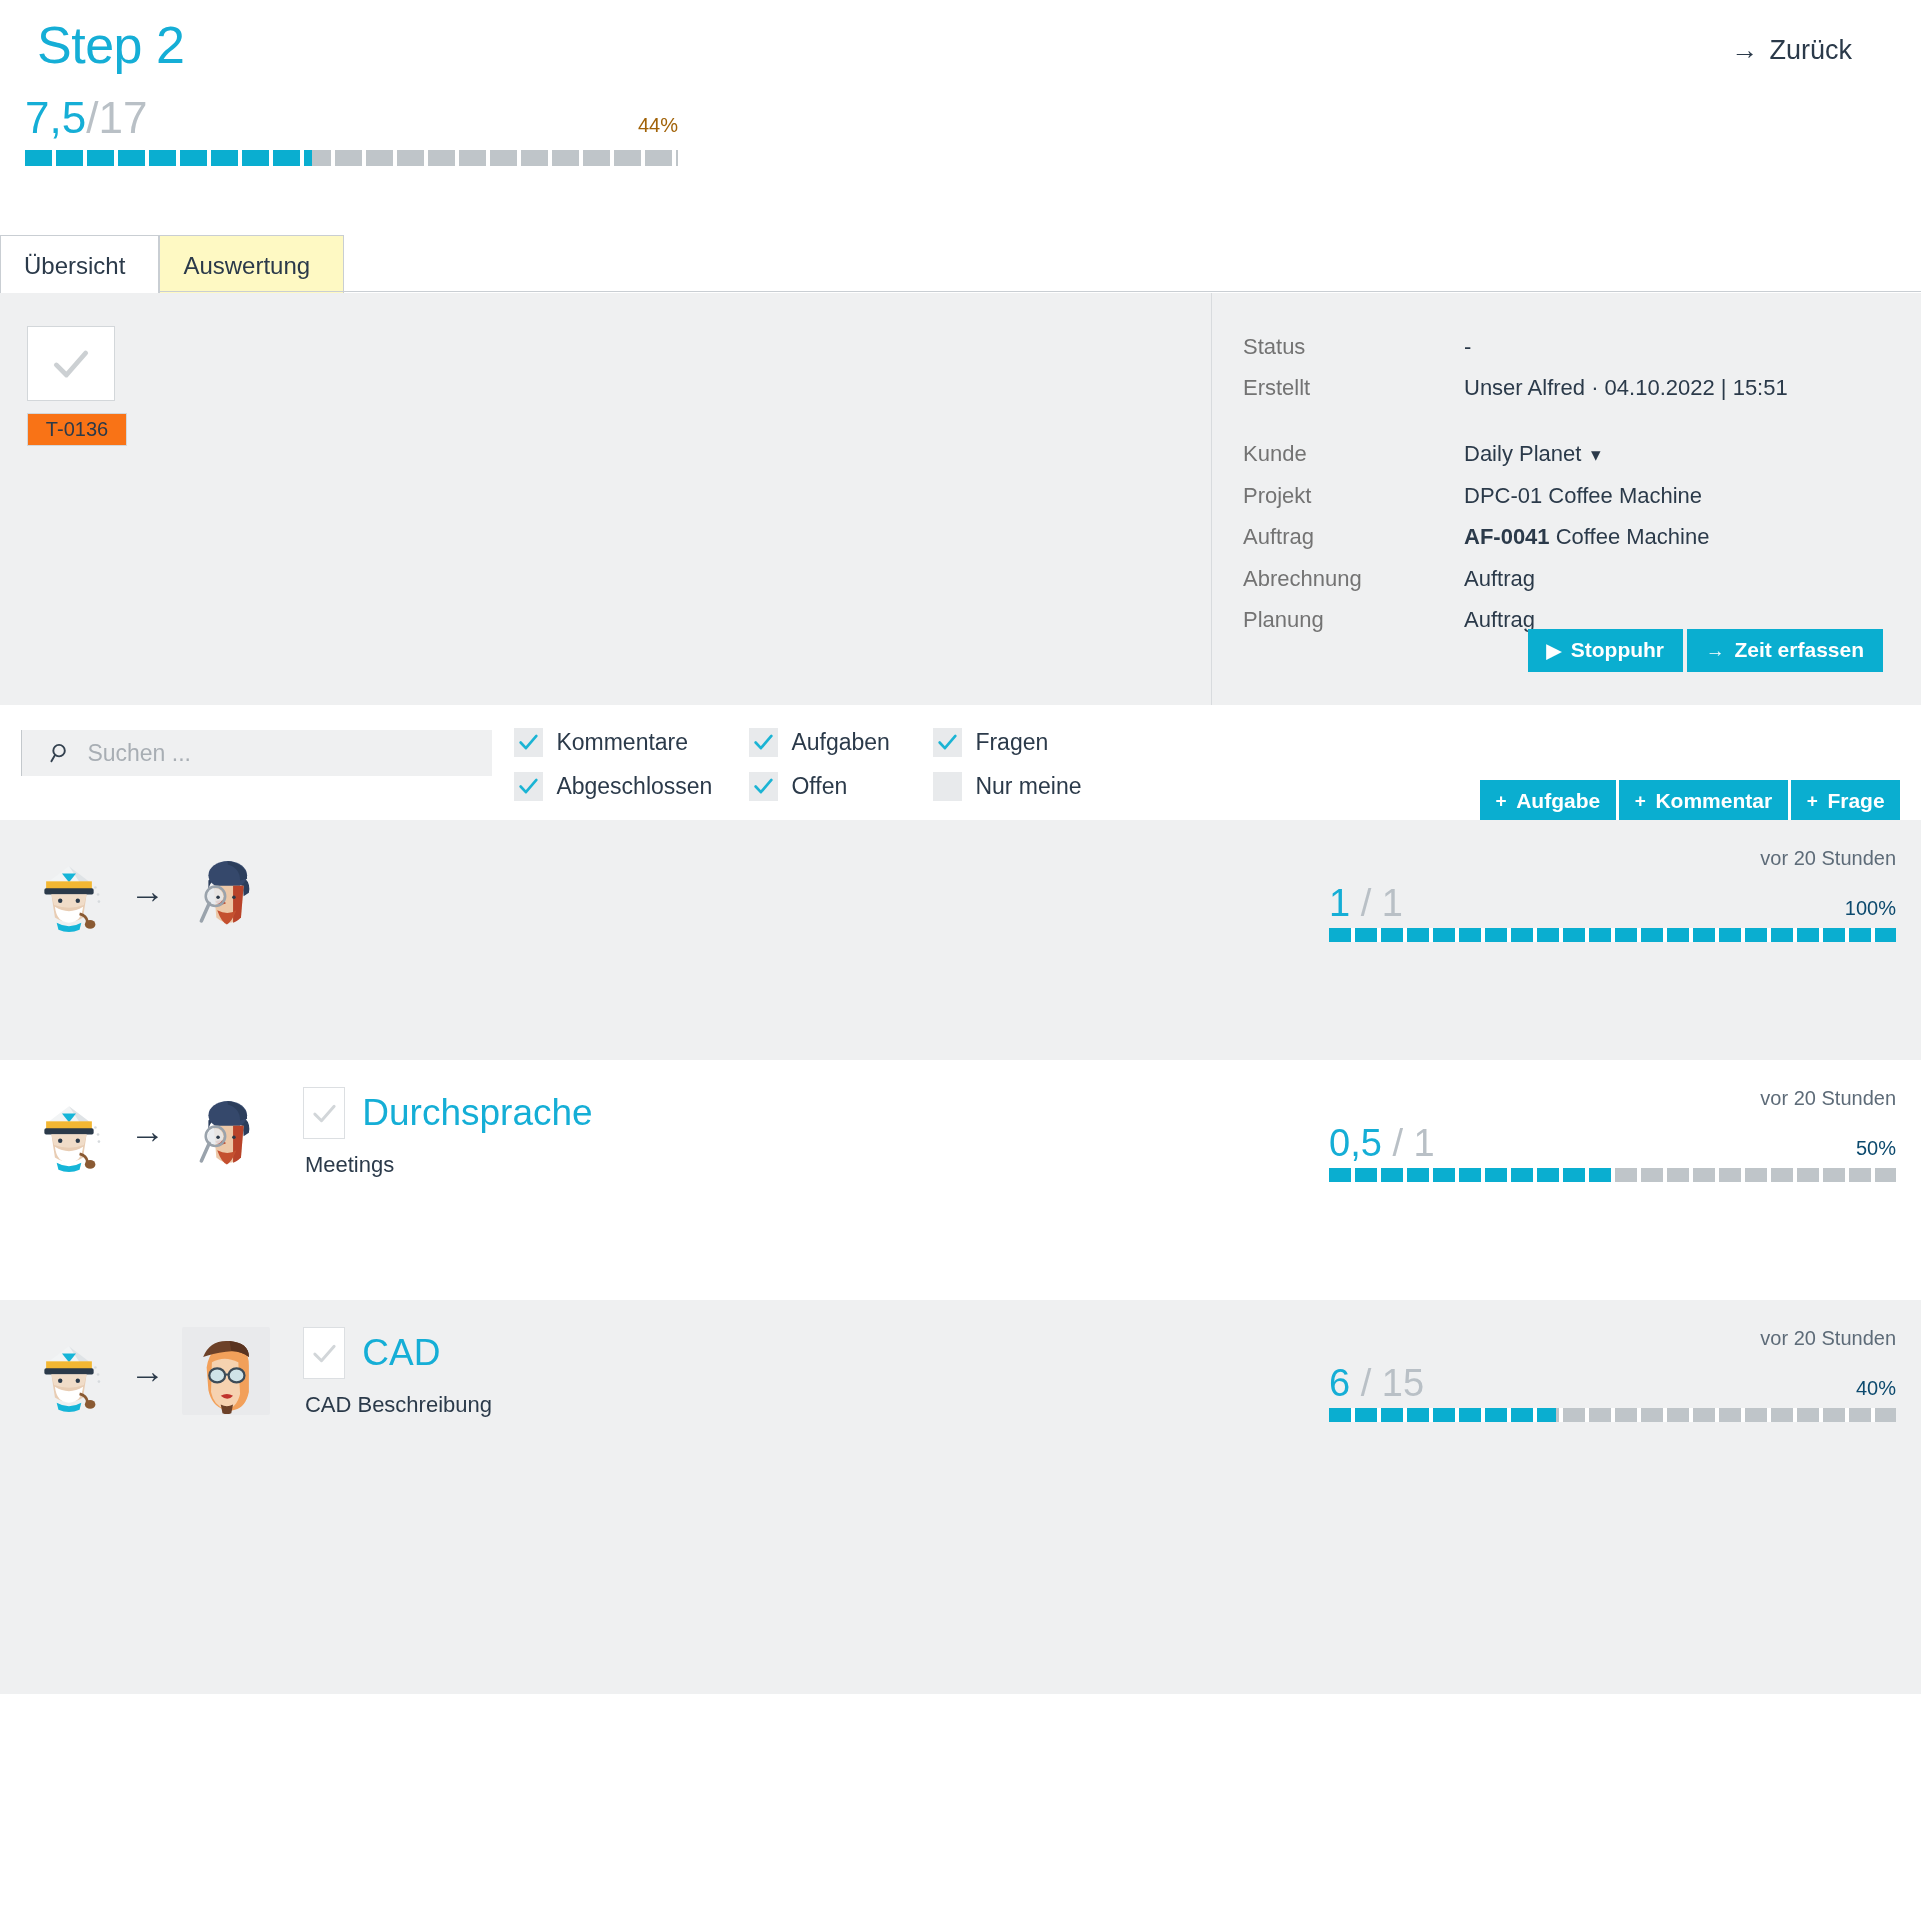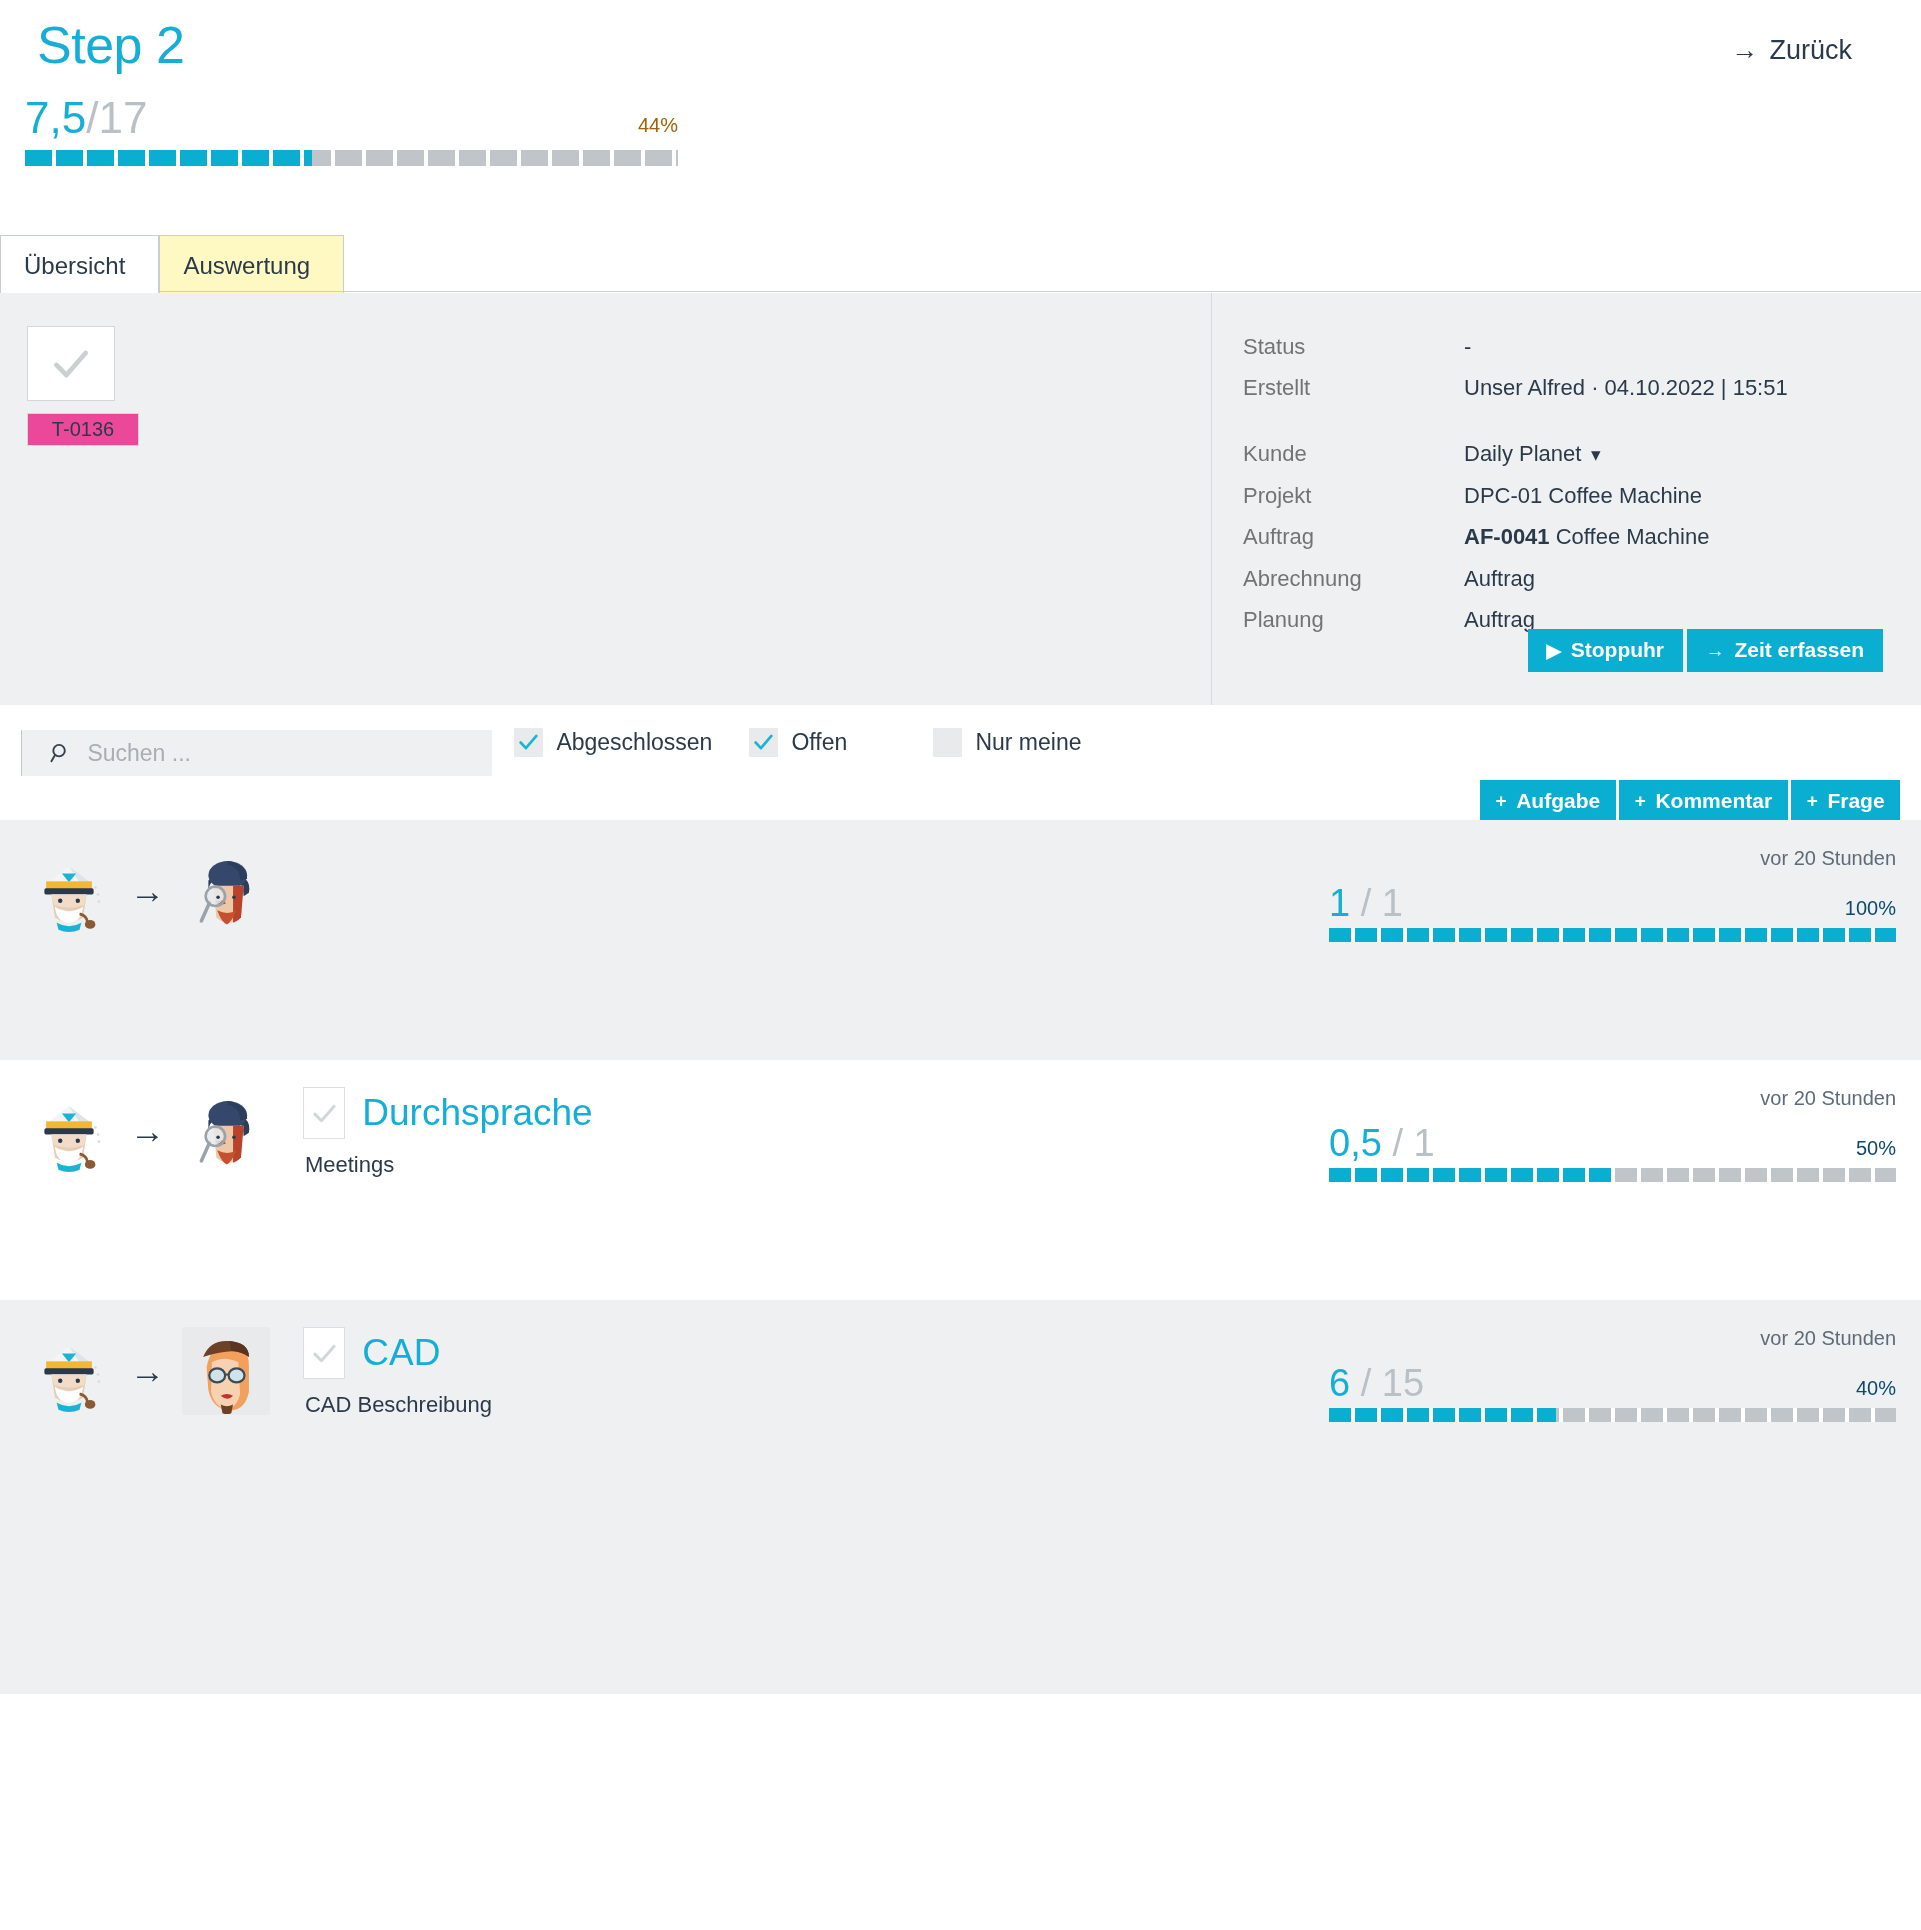--- a/index.html
+++ b/index.html
@@ -65,22 +65,22 @@
     display: flex; background: #eff0f1; height: 413px;
     border-top: 1.9px solid #ffffff;
   }
   .detail-left { width: 1212px; padding: 33px 27px; position: relative; border-right: 1px solid #d8dbde; }
   .task-check {
     width: 88px; height: 75px; background: #ffffff; border: 1px solid #d3d7da;
     display: flex; align-items: center; justify-content: center;
   }
   .task-check svg { width: 44px; height: 44px; }
   .task-badge {
-    margin-top: 11.5px; width: 112px; height: 33px;
-    background: #ec4899; border: 1px solid #d3d7da;
+    margin-top: 11.5px; width: 100px; height: 33px;
+    background: #f97316; border: 1px solid #d3d7da;
     display: flex; align-items: center; justify-content: center;
     font-size: 20px; color: #2b3a4a;
   }
   .detail-right { flex: 1; padding: 33px 38px 19px 31px; position: relative; }
   .meta-grid { display: grid; grid-template-columns: 221px 1fr; row-gap: 0; }
   .meta-label { font-size: 22px; font-weight: normal; color: #737373; padding: 7.7px 0; }
   .meta-value { font-size: 22px; color: #2b3a4a; padding: 7.7px 0; }
   .meta-spacer { height: 25px; grid-column: 1 / -1; }
   .meta-value b { font-weight: bold; }
   .chev { display: inline-block; margin-left: 9.6px; font-size: 19px; color: #2b3a4a; }
@@ -255,20 +255,46 @@
 
   <div class="search-wrap">
     <svg class="search-icon" viewBox="0 0 24 24">
       <circle cx="10.5" cy="9" r="6" fill="none" stroke="#33414f" stroke-width="2"></circle>
       <line x1="6" y1="14" x2="2.5" y2="20" stroke="#33414f" stroke-width="2" stroke-linecap="round"></line>
     </svg>
     <span class="search-ph">Suchen ...</span>
   </div>
 
   <div class="checks">
+    <div class="check-row">
+      <label class="check-item w1">
+        <span class="cbox">
+          <svg viewBox="0 0 24 24">
+              <path d="M3 12 L9 18.5 L21 4.5" fill="none" stroke="#1bb4d4" stroke-width="3" stroke-linecap="round" stroke-linejoin="round"></path>
+            </svg>
+        </span>
+        <span class="clabel">Kommentare</span>
+      </label>
+      <label class="check-item w2">
+        <span class="cbox">
+          <svg viewBox="0 0 24 24">
+              <path d="M3 12 L9 18.5 L21 4.5" fill="none" stroke="#1bb4d4" stroke-width="3" stroke-linecap="round" stroke-linejoin="round"></path>
+            </svg>
+        </span>
+        <span class="clabel">Aufgaben</span>
+      </label>
+      <label class="check-item">
+        <span class="cbox">
+          <svg viewBox="0 0 24 24">
+              <path d="M3 12 L9 18.5 L21 4.5" fill="none" stroke="#1bb4d4" stroke-width="3" stroke-linecap="round" stroke-linejoin="round"></path>
+            </svg>
+        </span>
+        <span class="clabel">Fragen</span>
+      </label>
+    </div>
     <div class="check-row">
       <label class="check-item w1">
         <span class="cbox">
           <svg viewBox="0 0 24 24">
               <path d="M3 12 L9 18.5 L21 4.5" fill="none" stroke="#1bb4d4" stroke-width="3" stroke-linecap="round" stroke-linejoin="round"></path>
             </svg>
         </span>
         <span class="clabel">Abgeschlossen</span>
       </label>
       <label class="check-item w2">

